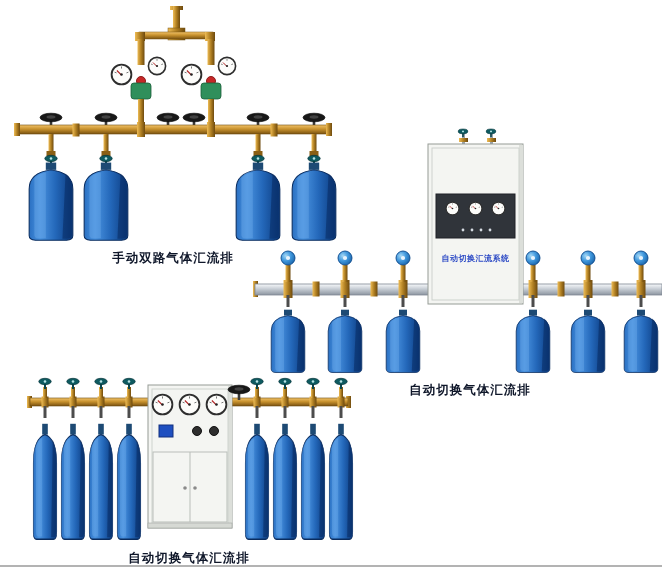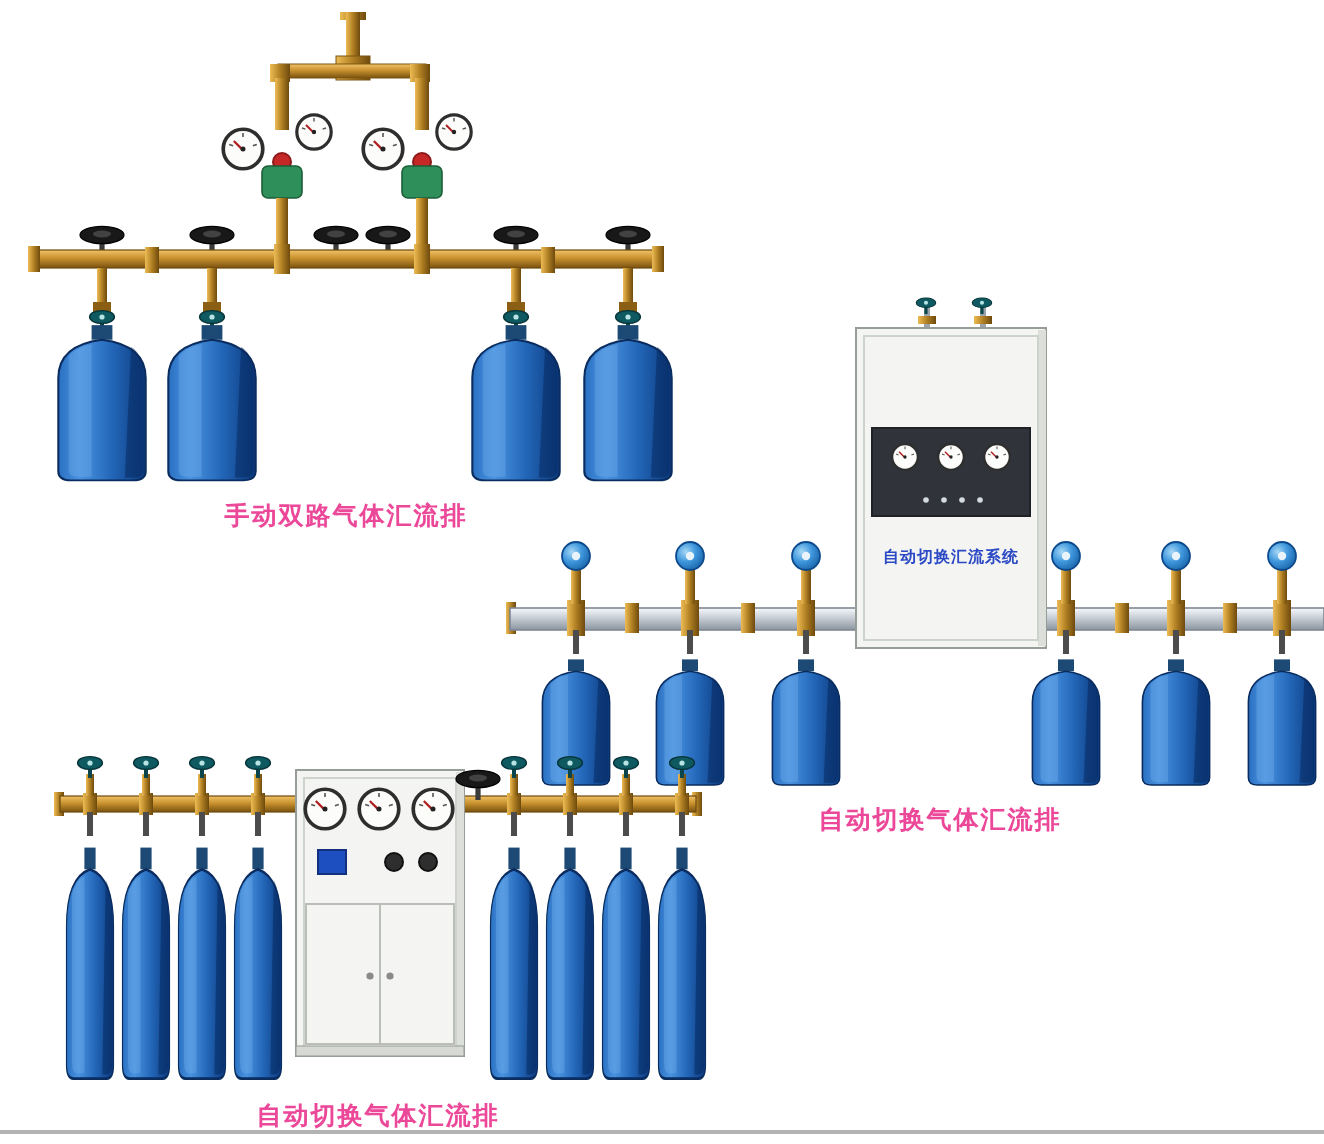--- a/index.html
+++ b/index.html
@@ -12,21 +12,21 @@
     background: #ffffff;
     overflow: hidden;
   }
   figure { position: absolute; }
   figure svg { display: block; }
   figcaption {
     text-align: center;
     font-weight: bold;
     font-size: 12.5px;
     letter-spacing: 1px;
-    color: #ec4899;
+    color: #0f172a;
   }
   .cap1 { margin-top: 8px; }
   .cap2 { margin-top: 4px; padding-left: 27px; }
   .cap3 { margin-top: 4px; }
   .bottom-rule {
     position: absolute;
     left: 0; right: 0;
     top: 565px;
     height: 2px;
     background: #b3b3b3;
@@ -175,21 +175,21 @@
 
         <rect x="305.5" y="128" width="5" height="20" fill="url(#brassV)"></rect>
         <rect x="303.5" y="145" width="9" height="5" fill="#8a5f14"></rect>
         <use href="#tealknob" x="301" y="148" width="14" height="12"></use>
         <use href="#cyl" x="282" y="152" width="52" height="84"></use>
       </g>
     </svg>
     <figcaption class="cap1">手动双路气体汇流排</figcaption>
   </figure>
 
-  <figure style="left:251px; top:148px; width:411px;">
+  <figure style="left:251px; top:128px; width:411px;">
     <svg width="411" height="250" viewBox="0 0 411 250">
 
       <g>
         <rect x="2" y="153" width="5" height="16" fill="url(#brassV)"></rect>
         <rect x="4" y="156" width="407" height="11" fill="url(#silverH)" stroke="#7f8893" stroke-width="0.8"></rect>
         <rect x="61.5" y="153.5" width="7" height="15" fill="url(#brassV)"></rect>
         <rect x="119.5" y="153.5" width="7" height="15" fill="url(#brassV)"></rect>
         <rect x="306.5" y="153.5" width="7" height="15" fill="url(#brassV)"></rect>
         <rect x="360.5" y="153.5" width="7" height="15" fill="url(#brassV)"></rect>
       </g>

